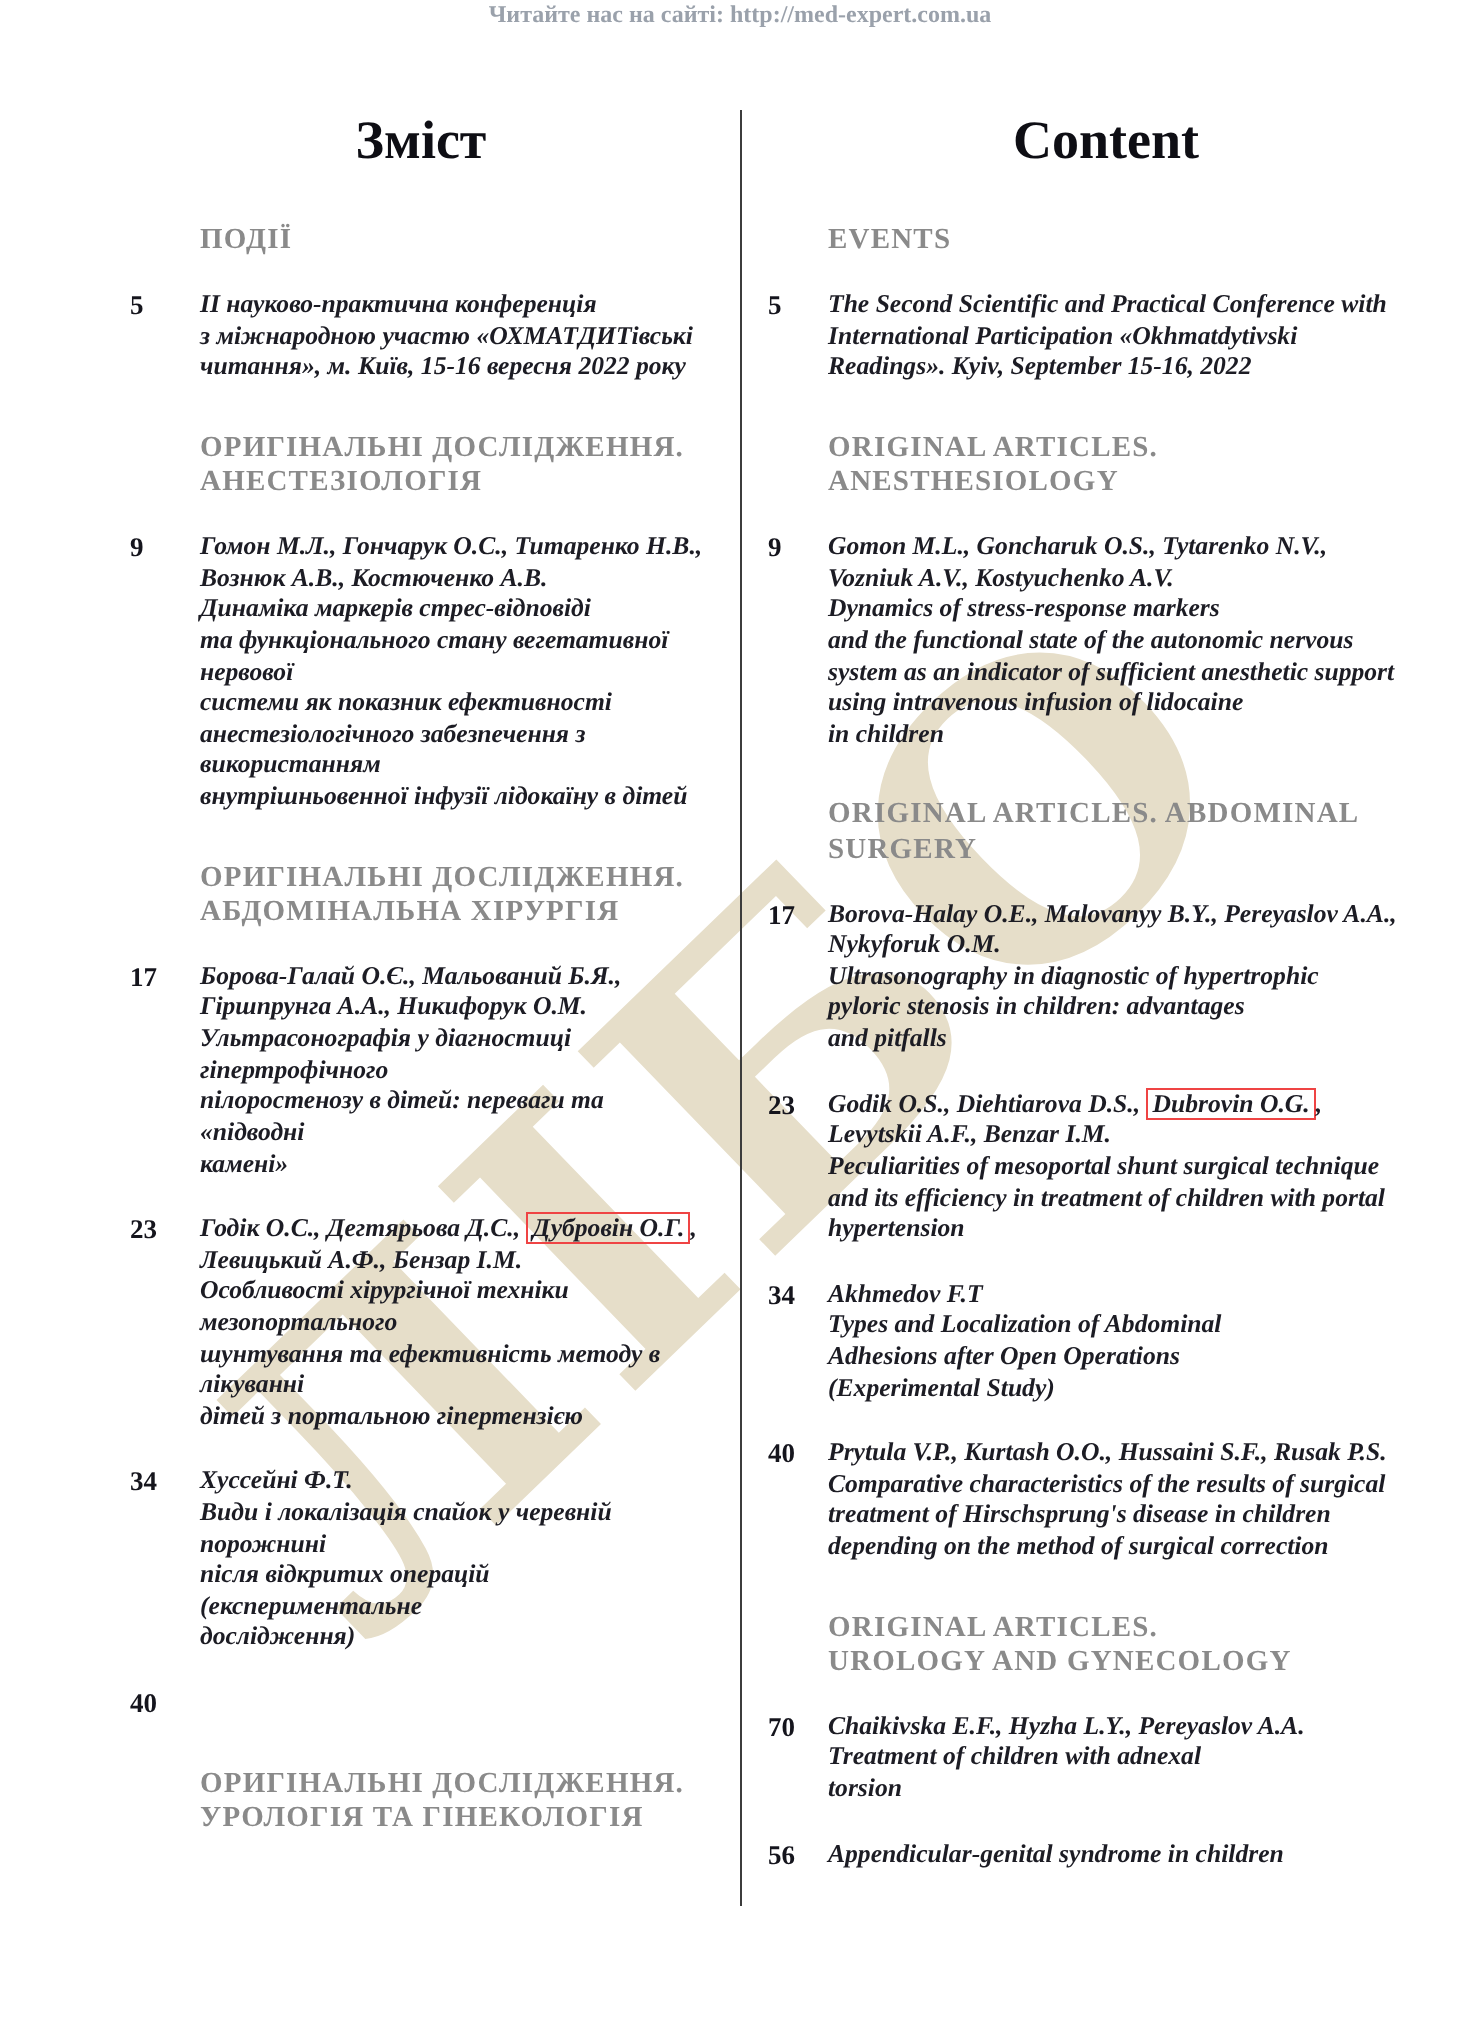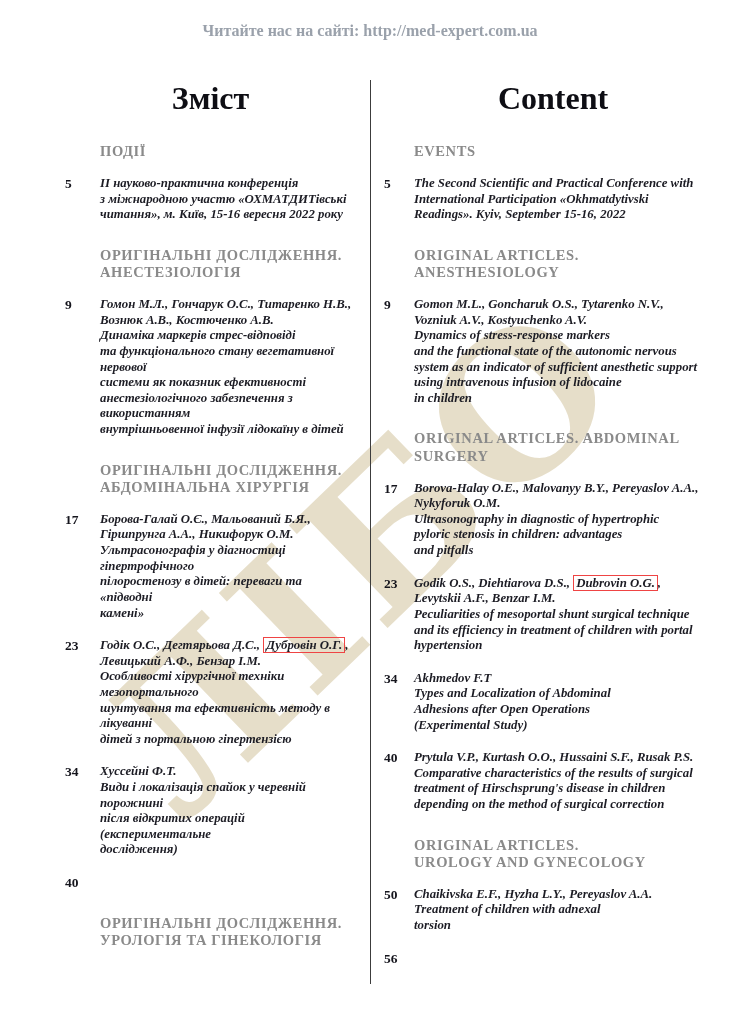--- a/index.html
+++ b/index.html
@@ -12,29 +12,29 @@
   .watermark {
     position:absolute; left:0px; top:455px; width:720px; height:210px;
     line-height:210px; text-align:center; z-index:0;
     transform:rotate(-44deg);
     font-size:195px; font-weight:bold; letter-spacing:6px;
     color:#e6dec9; font-family:"DejaVu Serif",serif;
     user-select:none; pointer-events:none;
   }
   .content { position:relative; z-index:1; }
   .site-link {
-    padding-top:22px; text-align:center;
-    font-size:16px; font-weight:bold; color:#9aa1ab;
+    padding-top:0; text-align:center;
+    font-size:12px; font-weight:bold; color:#9aa1ab;
   }
   .columns { display:flex; margin-top:40px; min-height:858px; }
   .col { width:50%; box-sizing:border-box; }
   .col-ua { padding-left:65px; padding-right:14px; }
   .col-en { border-left:1px solid #3c3c3c; padding-left:13px; padding-right:18px; }
   .col-title {
-    text-align:center; font-size:32px; font-weight:bold;
+    text-align:center; font-size:27px; font-weight:bold;
     margin:0 0 26px 0; color:#0e0e14;
   }
   .section { }
   .section-heading {
     margin:24px 0 16px 35px;
     font-size:14.5px; font-weight:bold; letter-spacing:0.6px;
     color:#8a8a8a; white-space:pre-line; line-height:1.18;
   }
   .col-en .section-heading { margin-left:30px; }
   .entry { display:flex; margin-bottom:17px; }
@@ -208,30 +208,31 @@
 treatment of Hirschsprung's disease in children
 depending on the method of surgical correction</div>
             </div>
           </div>
         </div>
 
         <div class="section">
           <div class="section-heading">ORIGINAL ARTICLES.
 UROLOGY AND GYNECOLOGY</div>
           <div class="entry">
-            <div class="pg">50</div>
+            <div class="pg">70</div>
             <div class="body">
               <div class="authors">Chaikivska E.F., Hyzha L.Y., Pereyaslov A.A.</div>
               <div class="a-title">Treatment of children with adnexal
 torsion</div>
             </div>
           </div>
           <div class="entry">
             <div class="pg">56</div>
             <div class="body">
+              <div class="a-title">Appendicular-genital syndrome in children</div>
             </div>
           </div>
         </div>
       </div>
 
     </div>
 
   </div>
 
 </div>

